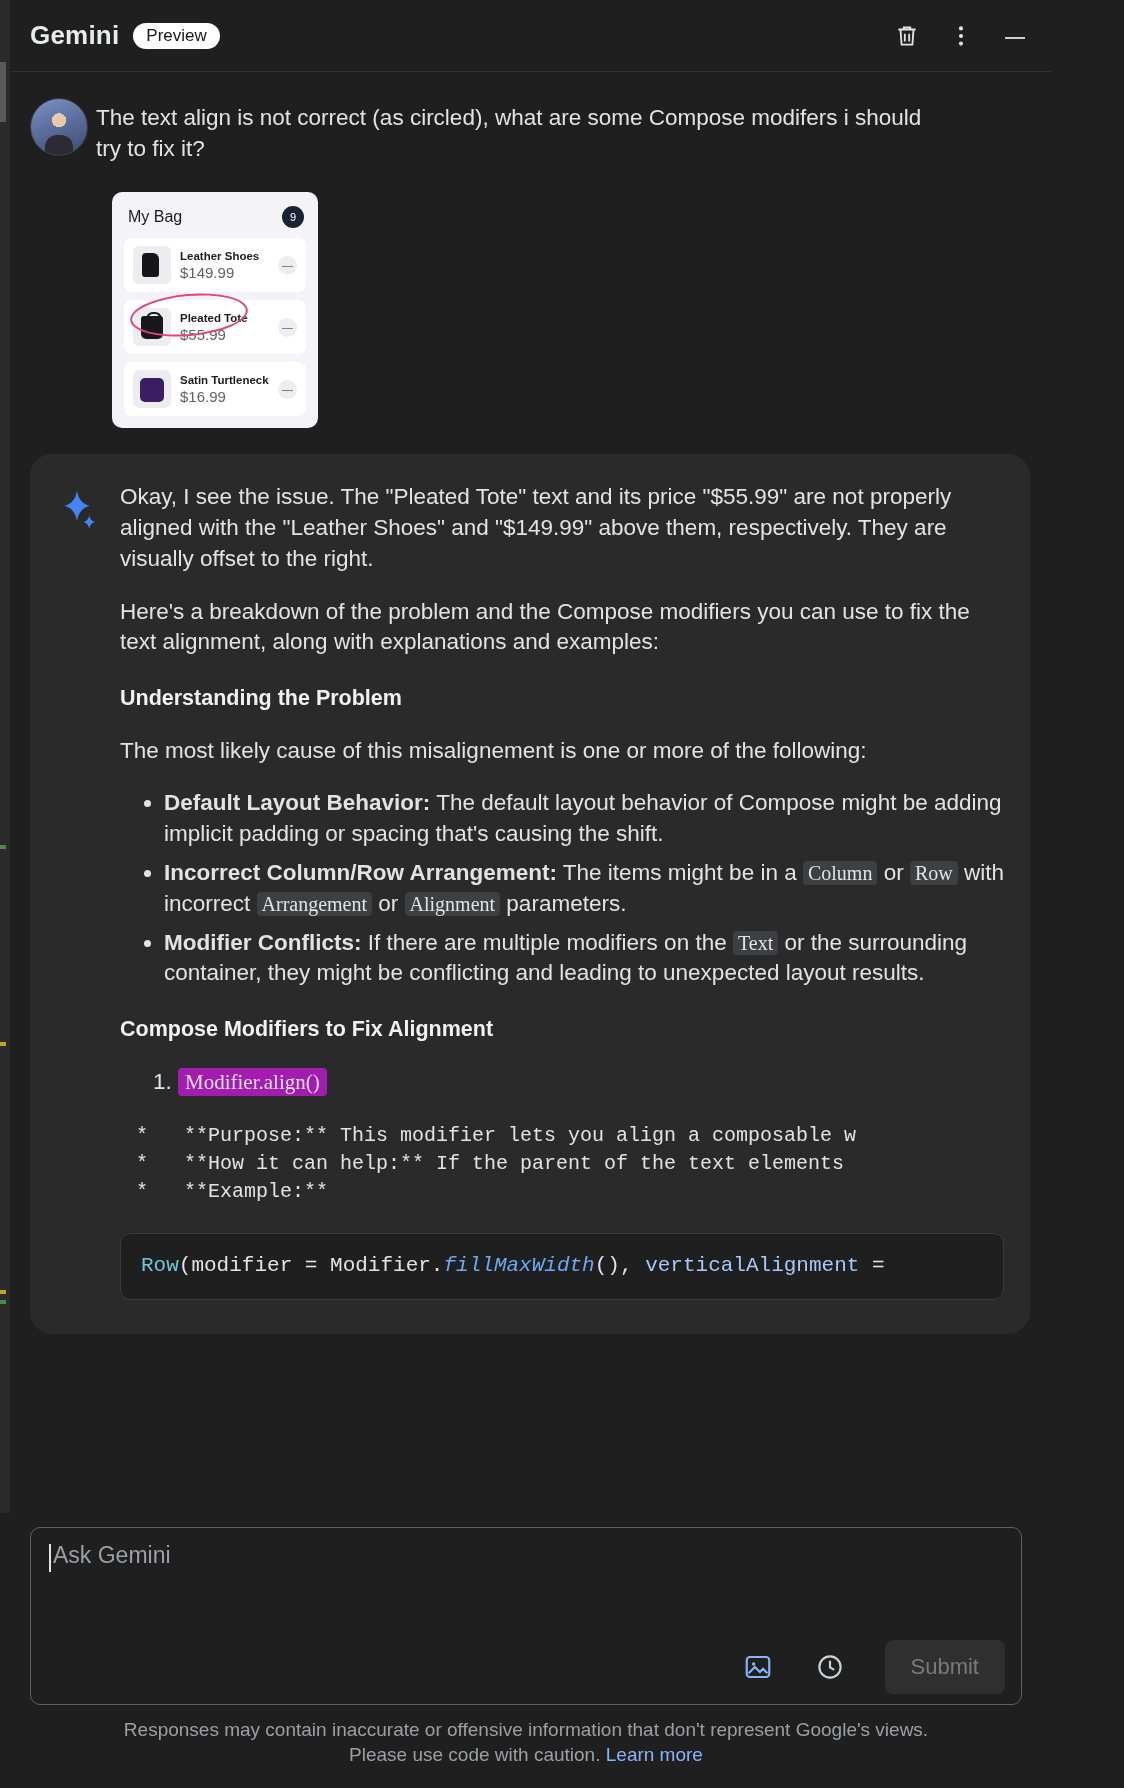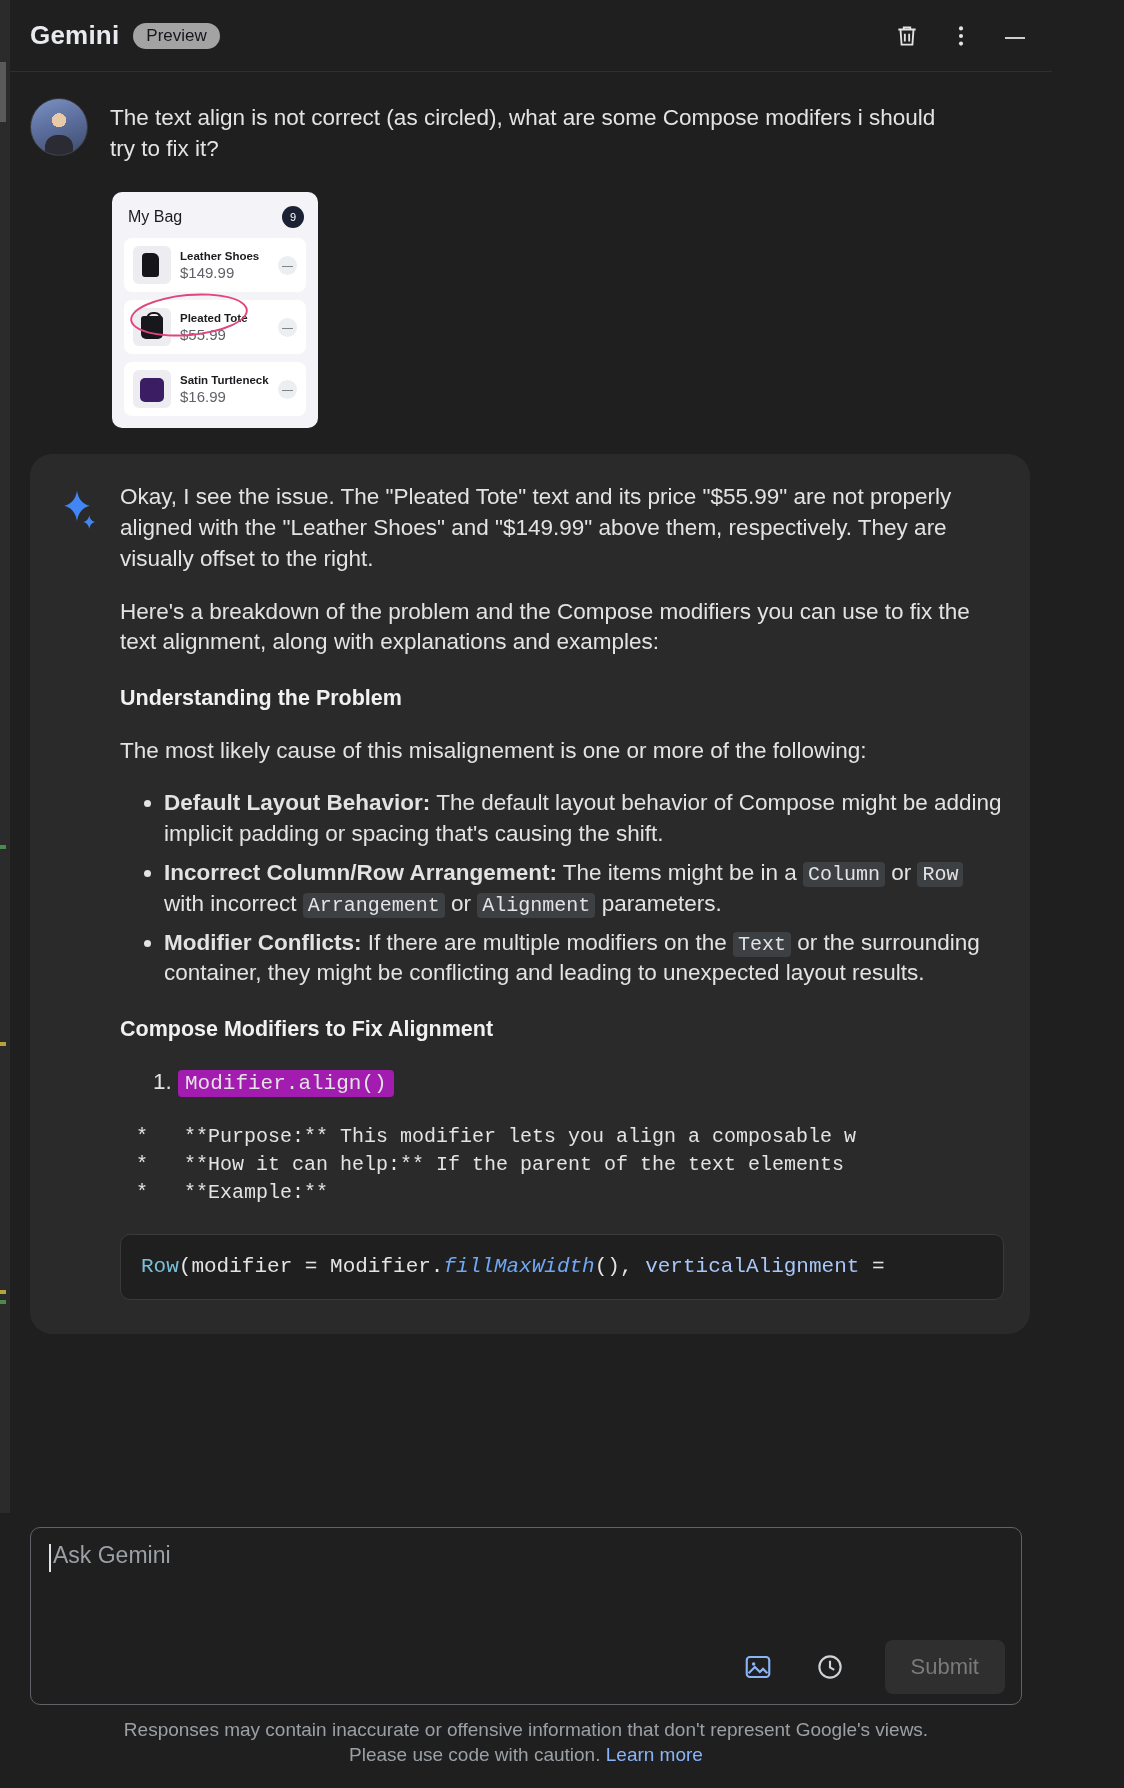--- a/index.html
+++ b/index.html
@@ -44,21 +44,21 @@
     border-bottom: 1px solid #2f2f2f;
   }
   .title {
     font-size: 26px;
     font-weight: bold;
     color: #e8eaed;
     letter-spacing: 0.2px;
   }
   .preview-badge {
     margin-left: 14px;
-    background: #a3a3a3;
+    background: #ffffff;
     color: #17161c;
     font-size: 17px;
     font-weight: normal;
     border-radius: 13px;
     padding: 4px 13px 5px;
     line-height: 1;
   }
   .header-actions {
     margin-left: auto;
     display: flex;
@@ -73,21 +73,21 @@
   }
   .hicon svg { display: block; }
 
   
   .convo {
     flex: 1 1 auto;
     overflow: hidden;
     padding: 26px 22px 0 30px;
     position: relative;
   }
-  .user-row { display: flex; gap: 22px; align-items: flex-start; }
+  .user-row { display: flex; gap: 8px; align-items: flex-start; }
   .avatar {
     width: 58px; height: 58px;
     border-radius: 50%;
     flex: 0 0 58px;
     background:
       radial-gradient(circle at 50% 38%, #e8c9a8 0 16%, transparent 16%),
       linear-gradient(160deg, #7b93c4 0%, #5d6f9e 45%, #3c4a6b 100%);
     position: relative;
     overflow: hidden;
     border: 1px solid #3a3a3a;
@@ -193,21 +193,21 @@
   .body p { margin-bottom: 22px; }
   .body h3 {
     font-size: 21.5px;
     margin: 26px 0 22px;
     color: #f1f1f1;
   }
   .body ul { margin: 0 0 22px 44px; }
   .body li { margin-bottom: 8px; }
   .body ol { margin: 10px 0 10px 58px; }
   code, .mono {
-    font-family: Liberation Mono, monospace;
+    font-family: Liberation Serif, serif;
   }
   .inline-code {
     background: #3c4043;
     border-radius: 4px;
     padding: 1px 5px;
     font-size: 20px;
   }
   .num-code {
     background: #a21caf;
     border-radius: 4px;

